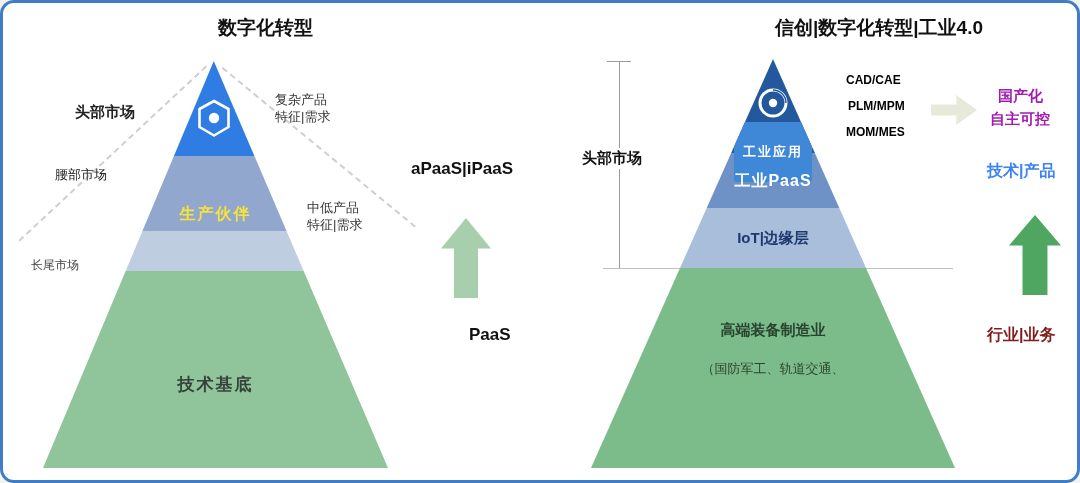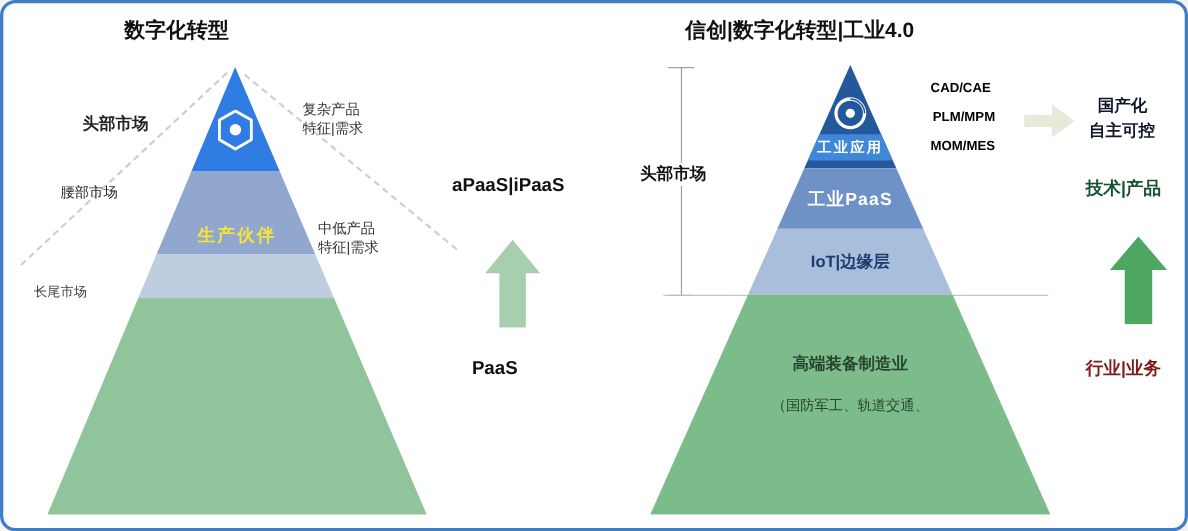--- a/index.html
+++ b/index.html
@@ -8,21 +8,21 @@
     width:1080px;height:483px;
     background:#ffffff;
     border:3px solid #3f7ec6;
     border-radius:14px;
     box-sizing:border-box;
     overflow:hidden;
     font-family:"Liberation Sans","DejaVu Sans",sans-serif;
     color:#222;
   }
   .abs{position:absolute;}
-  .ttl{font-size:19px;font-weight:bold;color:#111;text-align:left;}
+  .ttl{font-size:19px;font-weight:bold;color:#111;text-align:right;}
 
   
   .pyr-left{
     left:40px;top:58px;width:345px;height:407px;
     clip-path:polygon(49.5% 0,100% 100%,0 100%);
     z-index:1;
   }
   .pyr-left .layer{position:absolute;left:0;right:0;}
   .pl-top{top:0;height:95px;background:#2f7de2;}
   .pl-band1{top:95px;height:75px;background:#91a7cd;}
@@ -37,69 +37,69 @@
   .dash-l{left:204px;top:64px;width:256px;transform:rotate(137deg);}
   .dash-r{left:220px;top:64px;width:250px;transform:rotate(39.5deg);}
 
   .mkt{position:absolute;color:#222;z-index:2;}
   .mkt0{left:72px;top:100px;font-size:15px;font-weight:bold;}
   .mkt1{left:52px;top:163px;font-size:13px;}
   .mkt2{left:28px;top:222px;font-size:12px;color:#444;margin-top:32px;}
 
   .anno{position:absolute;font-size:13px;color:#333;line-height:17px;z-index:2;}
   .anno0{left:272px;top:88px;}
-  .anno1{left:286px;top:196px;}
+  .anno1{left:304px;top:196px;}
 
   .stack-top{left:408px;top:156px;width:120px;font-size:17px;font-weight:bold;color:#111;}
-  .stack-bottom{left:426px;top:322px;font-size:17px;font-weight:bold;color:#111;}
+  .stack-bottom{left:466px;top:322px;font-size:17px;font-weight:bold;color:#111;}
 
   .arrow-up{clip-path:polygon(50% 0,100% 38%,74% 38%,74% 100%,26% 100%,26% 38%,0 38%);}
   .arr-left{left:438px;top:215px;width:50px;height:80px;background:#a7cfad;}
   .arr-right{left:1006px;top:212px;width:52px;height:80px;background:#4fa661;}
   .arrow-right{clip-path:polygon(0 32%,55% 32%,55% 0,100% 50%,55% 100%,55% 68%,0 68%);}
   .arr-pale{left:928px;top:92px;width:46px;height:30px;background:#e7ead8;}
 
   
   .pyr-right{
     left:588px;top:56px;width:364px;height:409px;
     clip-path:polygon(50% 0,100% 100%,0 100%);
     z-index:1;
   }
   .pyr-right .layer{position:absolute;left:0;right:0;}
   .pr-top{top:0;height:94px;background:#24589c;}
   .pr-paas{top:94px;height:55px;background:#6e92c6;}
   .pr-iot{top:149px;height:60px;background:#a9beda;}
   .pr-green{top:209px;height:200px;background:#7cbc8a;}
   .circ-ico{left:164px;top:26px;width:36px;height:36px;}
   .app-pill{top:63px;left:50%;transform:translateX(-50%);background:#3f88d8;color:#fff;
-    font-size:13px;font-weight:bold;padding:3px 9px;border-radius:3px;letter-spacing:2px;white-space:nowrap;}
+    font-size:13px;font-weight:bold;padding:21px 9px;border-radius:3px;letter-spacing:2px;white-space:nowrap;}
   .paas-lbl{top:112px;left:0;right:0;text-align:center;font-size:16px;font-weight:bold;color:#ffffff;letter-spacing:1px;}
   .iot-lbl{top:170px;left:0;right:0;text-align:center;font-size:15px;font-weight:bold;color:#1d3a6e;}
   .gline{left:0;right:0;text-align:center;color:#28442f;}
   .gl0{top:262px;font-size:15px;font-weight:bold;}
   .gl1{top:282px;font-size:15px;font-weight:bold;}
   .gl2{top:301px;font-size:13px;}
   .gl3{top:319px;font-size:13px;}
 
   .measure-v{left:616px;top:58px;height:207px;width:0;border-left:1px solid #9a9a9a;z-index:0;}
   .tick{height:0;border-top:1px solid #9a9a9a;z-index:0;}
   .tick-t{left:604px;top:58px;width:24px;}
   .tick-b{left:604px;top:265px;width:24px;}
   .hline{left:600px;top:265px;width:350px;height:0;border-top:1px solid #c0c0c0;z-index:0;}
   .mkt-r{left:576px;top:145px;font-size:15px;font-weight:bold;color:#111;background:#fff;padding:1px 3px;z-index:2;}
 
   .tech-item{position:absolute;font-size:12px;font-weight:bold;color:#000000;z-index:2;}
   .t0{left:843px;top:70px;}
   .t1{left:845px;top:96px;text-align:center;}
   .t2{left:843px;top:122px;}
 
-  .loc{position:absolute;font-size:15px;font-weight:bold;color:#0f172a;z-index:2;}
+  .loc{position:absolute;font-size:15px;font-weight:bold;color:#a21caf;z-index:2;}
   .loc0{left:995px;top:84px;}
   .loc1{left:987px;top:107px;}
-  .tp-lbl{left:984px;top:158px;font-size:16px;font-weight:bold;color:#14532d;text-align:center;}
+  .tp-lbl{left:984px;top:158px;font-size:16px;font-weight:bold;color:#3b82f6;text-align:center;}
   .ib-lbl{left:984px;top:322px;font-size:16px;font-weight:bold;color:#7f1d1d;}
 </style>
 </head>
 <body>
 
 <div class="canvas">
 
   <div class="abs ttl" style="left:110px;top:12px;width:200px;">数字化转型</div>
 
   <div class="dash dash-l"></div>
@@ -110,20 +110,21 @@
     <div class="layer pl-band1"></div>
     <div class="layer pl-band2"></div>
     <div class="layer pl-green"></div>
     <div class="abs hex-ico">
       <svg viewBox="0 0 44 44" width="44" height="44">
         <path d="M22 5 L36.5 13 V31 L22 39.5 L7.5 31 V13 Z" fill="none" stroke="#ffffff" stroke-width="2.6" stroke-linejoin="round"></path>
         <circle cx="22" cy="22" r="5.2" fill="#ffffff"></circle>
       </svg>
     </div>
     <div class="abs partner">生产伙伴</div>
+    <div class="abs tech-base">技术基底</div>
   </div>
 
   <div class="mkt mkt0">头部市场</div>
   <div class="mkt mkt1">腰部市场</div>
   <div class="mkt mkt2">长尾市场</div>
 
   <div class="anno anno0">
     <div>复杂产品</div>
     <div>特征|需求</div>
   </div>

